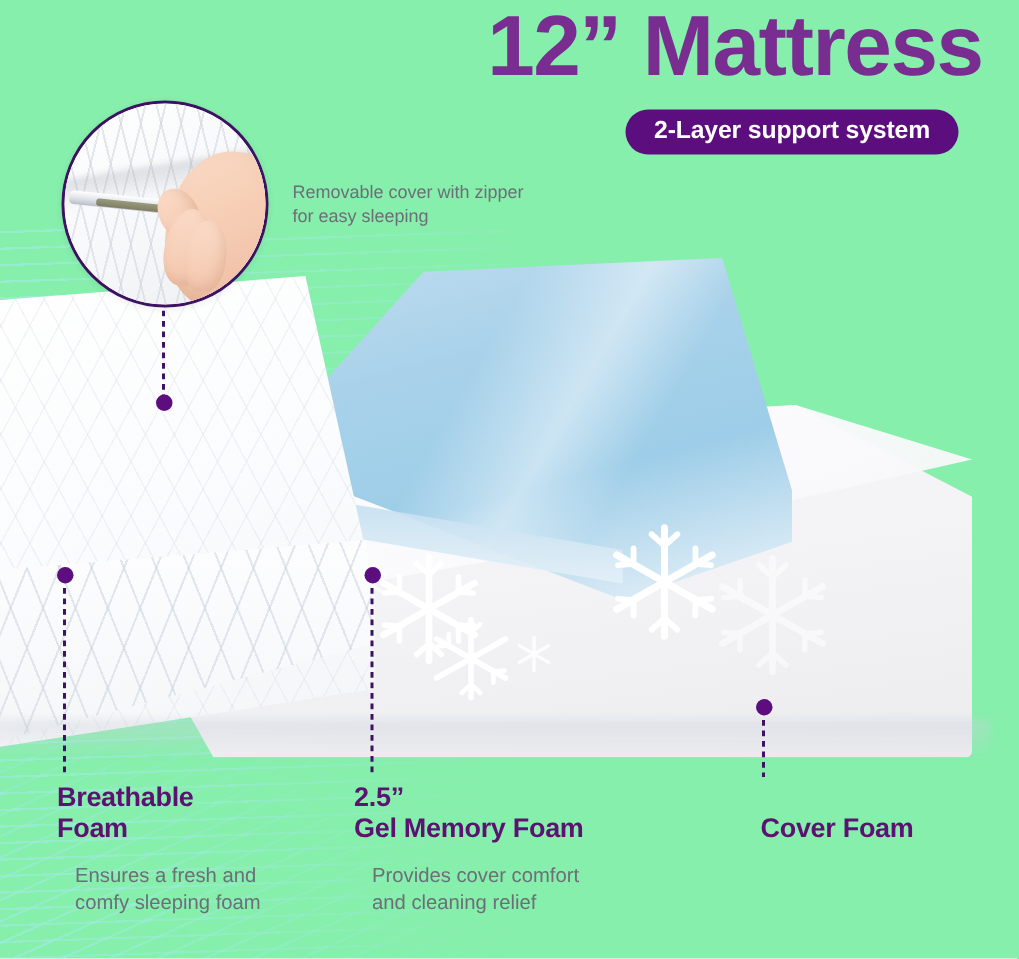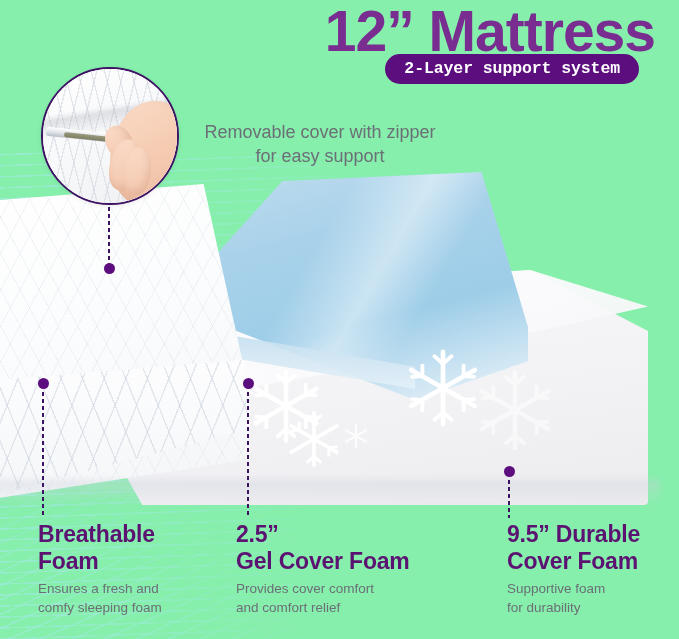--- a/index.html
+++ b/index.html
@@ -64,30 +64,29 @@
     text-align: right;
     font-size: 57px;
     font-weight: bold;
     letter-spacing: -1px;
     color: #7A2D90;
     line-height: 1.05;
     white-space: nowrap;
   }
   .badge {
     position: absolute;
-    right: 40px; top: 54px;
+    right: 40px; top: 73px;
     background: #5C0E7E;
     color: #ffffff;
     font-size: 16.5px;
     font-weight: bold;
     padding: 5px 19px 6px 19px;
     border-radius: 20px;
     letter-spacing: -0.1px;
     white-space: nowrap;
-    font-family: Liberation Mono, monospace;
   }
 
   
   .mattress { position: absolute; left: 0; top: 150px; width: 679px; height: 360px; }
 
   
   .layer-base {
     position: absolute;
     left: 60px; top: 120px;
     width: 588px; height: 235px;
@@ -234,42 +233,41 @@
     width: 11px; height: 11px;
     border-radius: 50%;
     background: #5C0E7E;
   }
 
   
   .callout-top {
     position: absolute;
     left: 195px; top: 120px;
     width: 250px;
-    font-size: 18px;
+    font-size: 12px;
     color: #6b6f76;
     line-height: 1.35;
-    text-align: center;
   }
 
   
   .features { position: absolute; left: 0; top: 521px; width: 679px; height: 118px; }
   .feature { position: absolute; top: 0; }
   .feature h3 {
-    font-size: 23px;
+    font-size: 18px;
     font-weight: bold;
     color: #5B1270;
     line-height: 1.16;
     margin: 0 0 6px 0;
     letter-spacing: -0.2px;
   }
   .feature p {
     font-size: 13.5px;
     color: #6b6f76;
     line-height: 1.38;
-    margin: 0;
+    margin: 12px;
   }
   .f-col1 { left: 38px;  width: 200px; }
   .f-col2 { left: 236px; width: 220px; }
   .f-col3 { left: 507px; width: 170px; }
 </style>
 </head>
 <body>
 
 <div id="stage">
 
@@ -404,21 +402,21 @@
     <div class="finger thumb"></div>
     <div class="finger f1"></div>
     <div class="finger f2"></div>
   </div>
 
   <div class="dotline" style="left:108px; top:207px; height:58px;"></div>
   <div class="dotnode" style="left:104px; top:263px;"></div>
 
   <div class="callout-top">
     <div>Removable cover with zipper</div>
-    <div>for easy support</div>
+    <div>for easy sleeping</div>
   </div>
 
   <div class="dotnode" style="left:38px; top:378px;"></div>
   <div class="dotline" style="left:42px; top:392px; height:126px;"></div>
 
   <div class="dotnode" style="left:243px; top:378px;"></div>
   <div class="dotline" style="left:247px; top:392px; height:126px;"></div>
 
   <div class="dotnode" style="left:504px; top:466px;"></div>
   <div class="dotline" style="left:508px; top:480px; height:38px;"></div>
@@ -432,34 +430,30 @@
       </h3>
       <p>
         <span>Ensures a fresh and</span><br>
         <span>comfy sleeping foam</span>
       </p>
     </div>
 
     <div class="feature f-col2">
       <h3>
         <span>2.5”</span><br>
-        <span>Gel Cover Foam</span>
+        <span>Gel Memory Foam</span>
       </h3>
       <p>
         <span>Provides cover comfort</span><br>
-        <span>and comfort relief</span>
+        <span>and cleaning relief</span>
       </p>
     </div>
 
     <div class="feature f-col3">
       <h3>
-        <span>9.5” Durable</span><br>
+        <br>
         <span>Cover Foam</span>
       </h3>
-      <p>
-        <span>Supportive foam</span><br>
-        <span>for durability</span>
-      </p>
     </div>
 
   </div>
 
 </div>
 
 </body></html>

